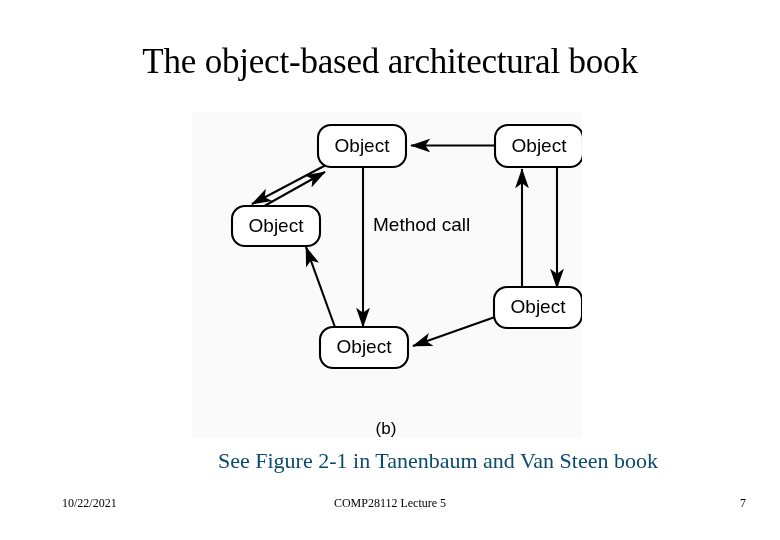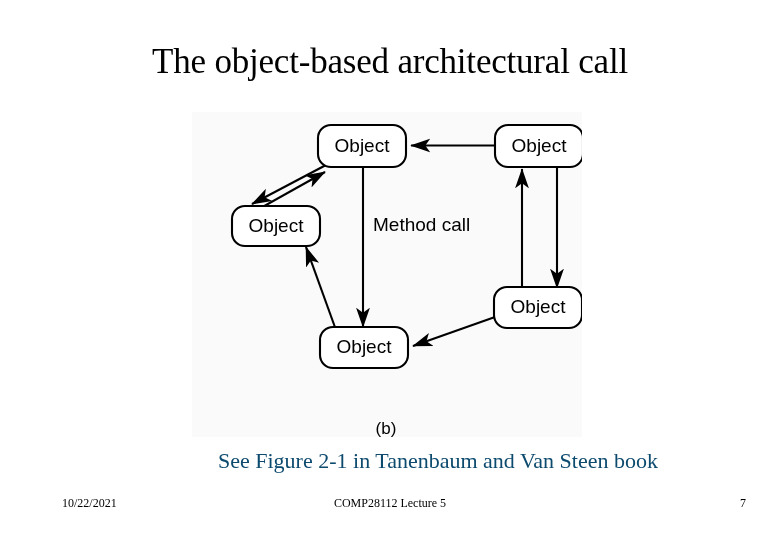--- a/index.html
+++ b/index.html
@@ -127,21 +127,21 @@
     top: 0;
     font-family: "Liberation Serif", serif;
     font-size: 12px;
     color: #000000;
     white-space: nowrap;
   }
 </style>
 </head>
 <body>
 
-<div id="slide-title">The object-based architectural call</div>
+<div id="slide-title">The object-based architectural book</div>
 
 <div id="figure-region" style="background: rgb(250, 250, 250); text-align: center;">
   <svg id="figure-svg" viewBox="0 0 390 325" xmlns="http://www.w3.org/2000/svg">
 
     <defs>
       <marker id="ah" markerWidth="11" markerHeight="11" refX="9.2" refY="3.6" orient="auto" markerUnits="strokeWidth">
         <path d="M0,0.3 L9.6,3.6 L0,6.9 L2.4,3.6 Z" class="edge-head"></path>
       </marker>
     </defs>
 

